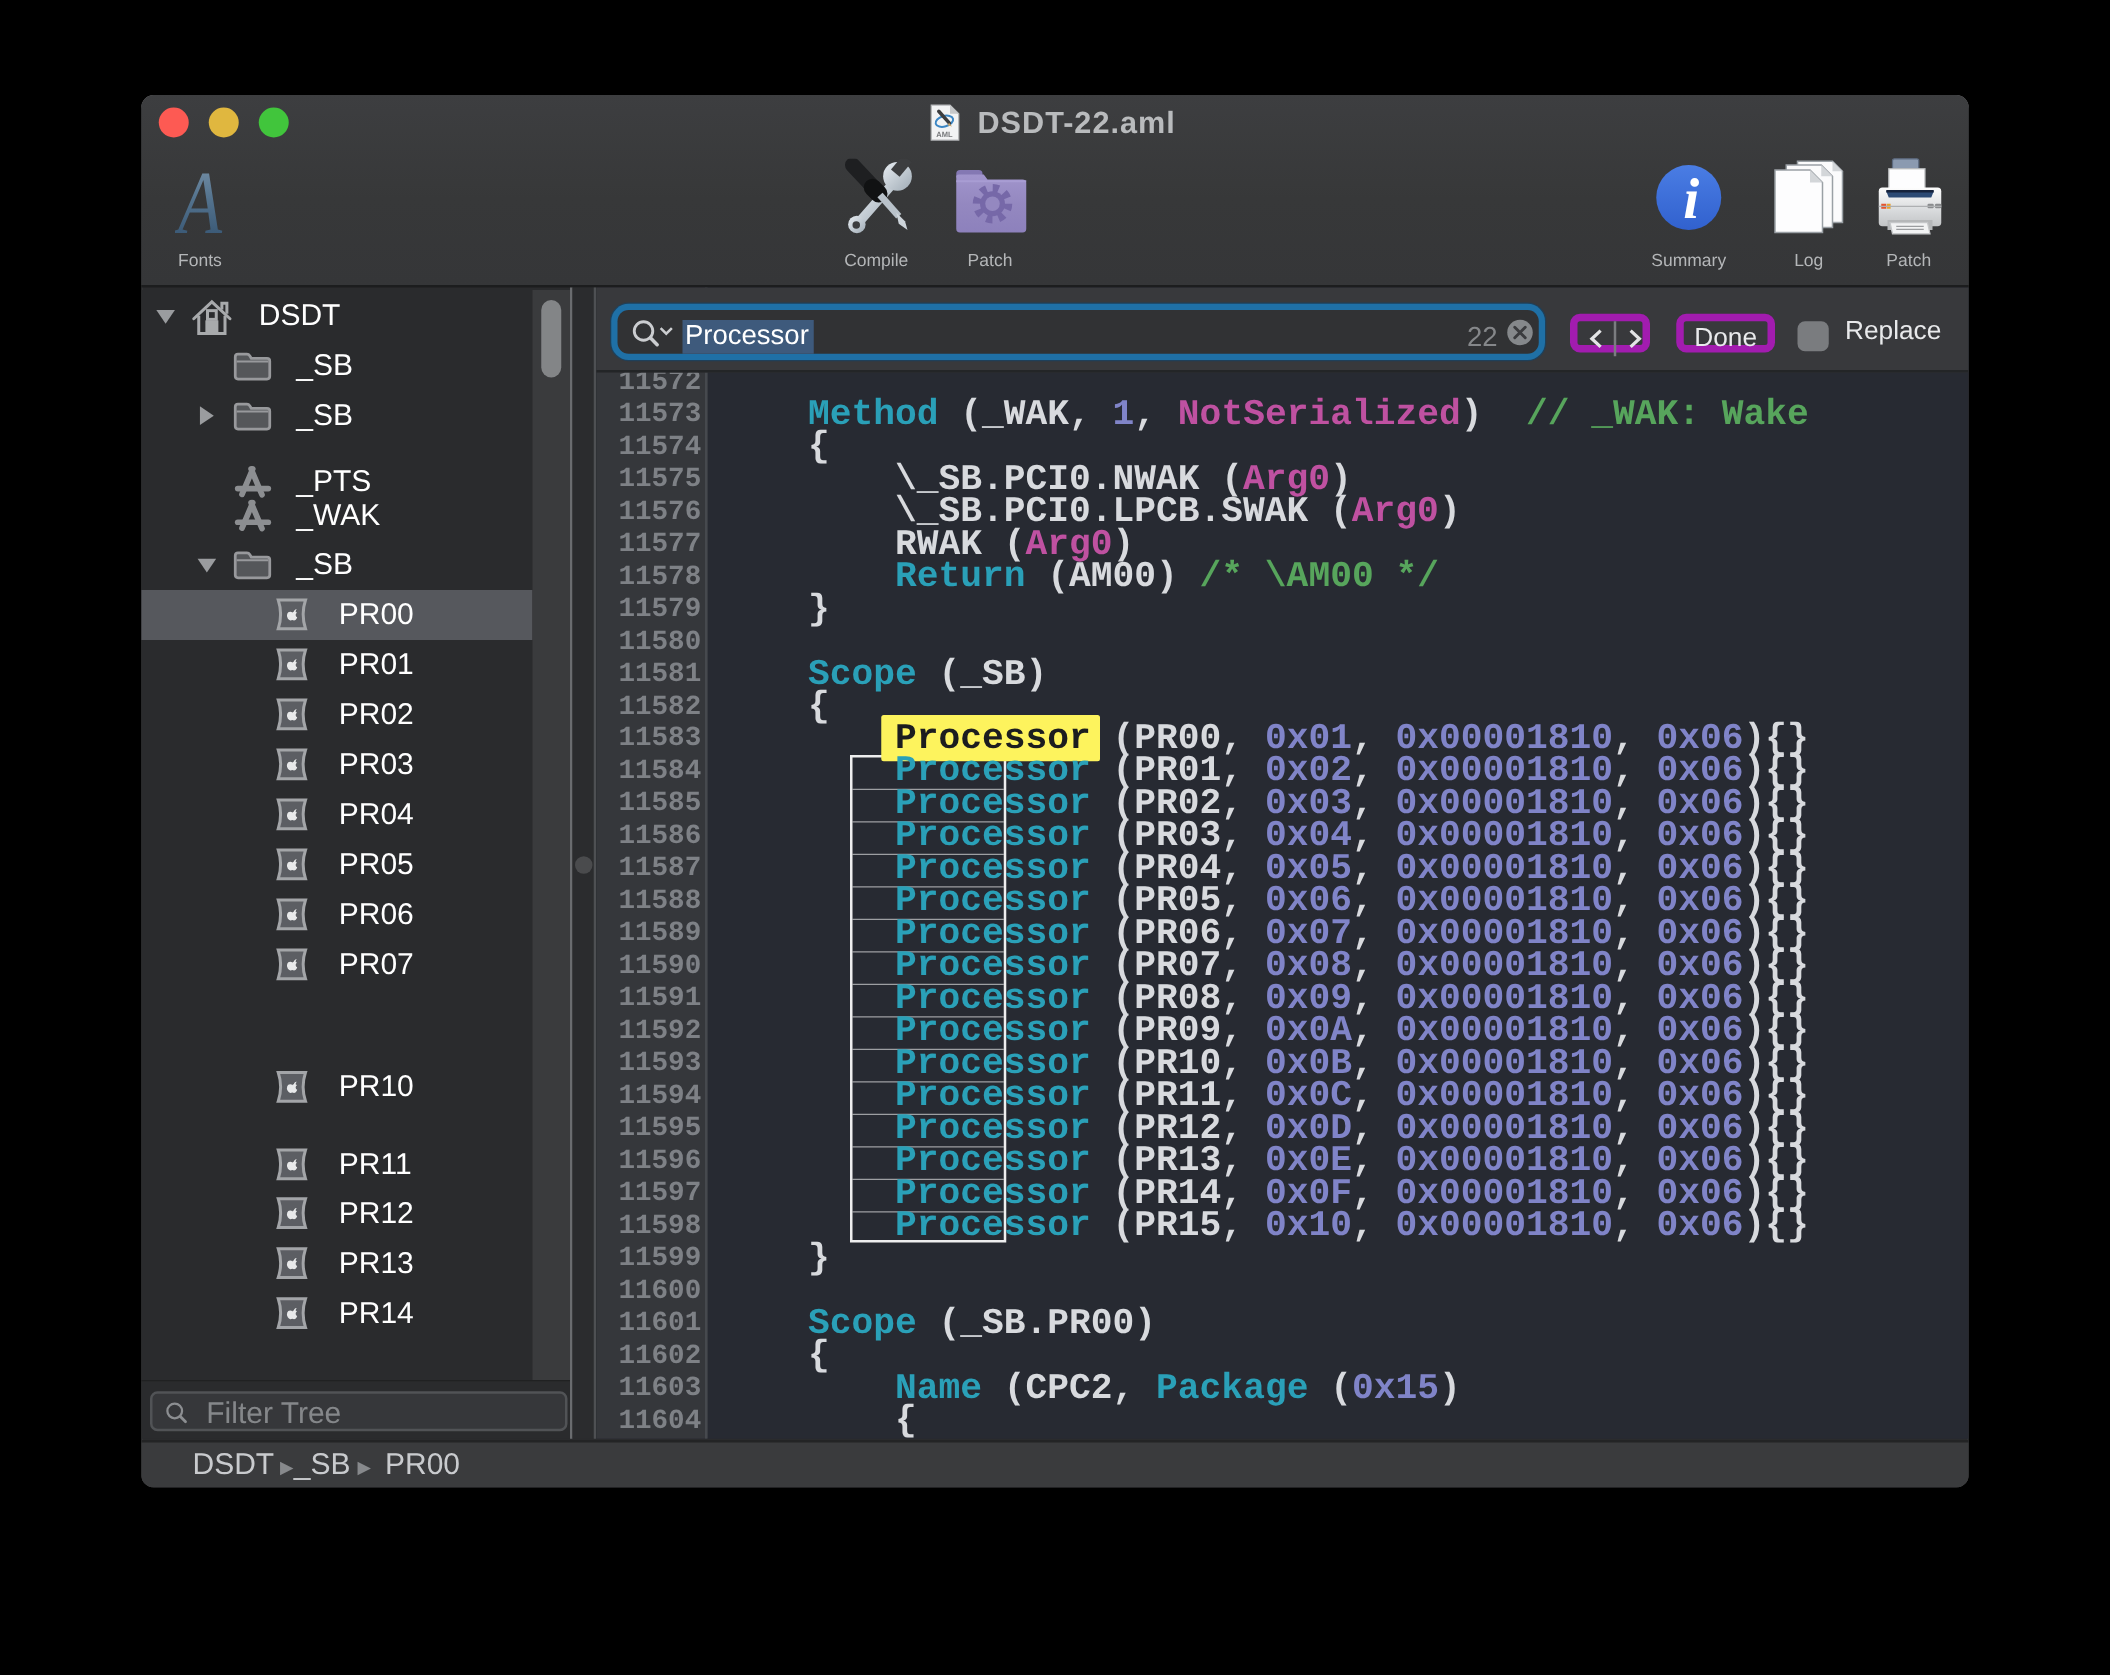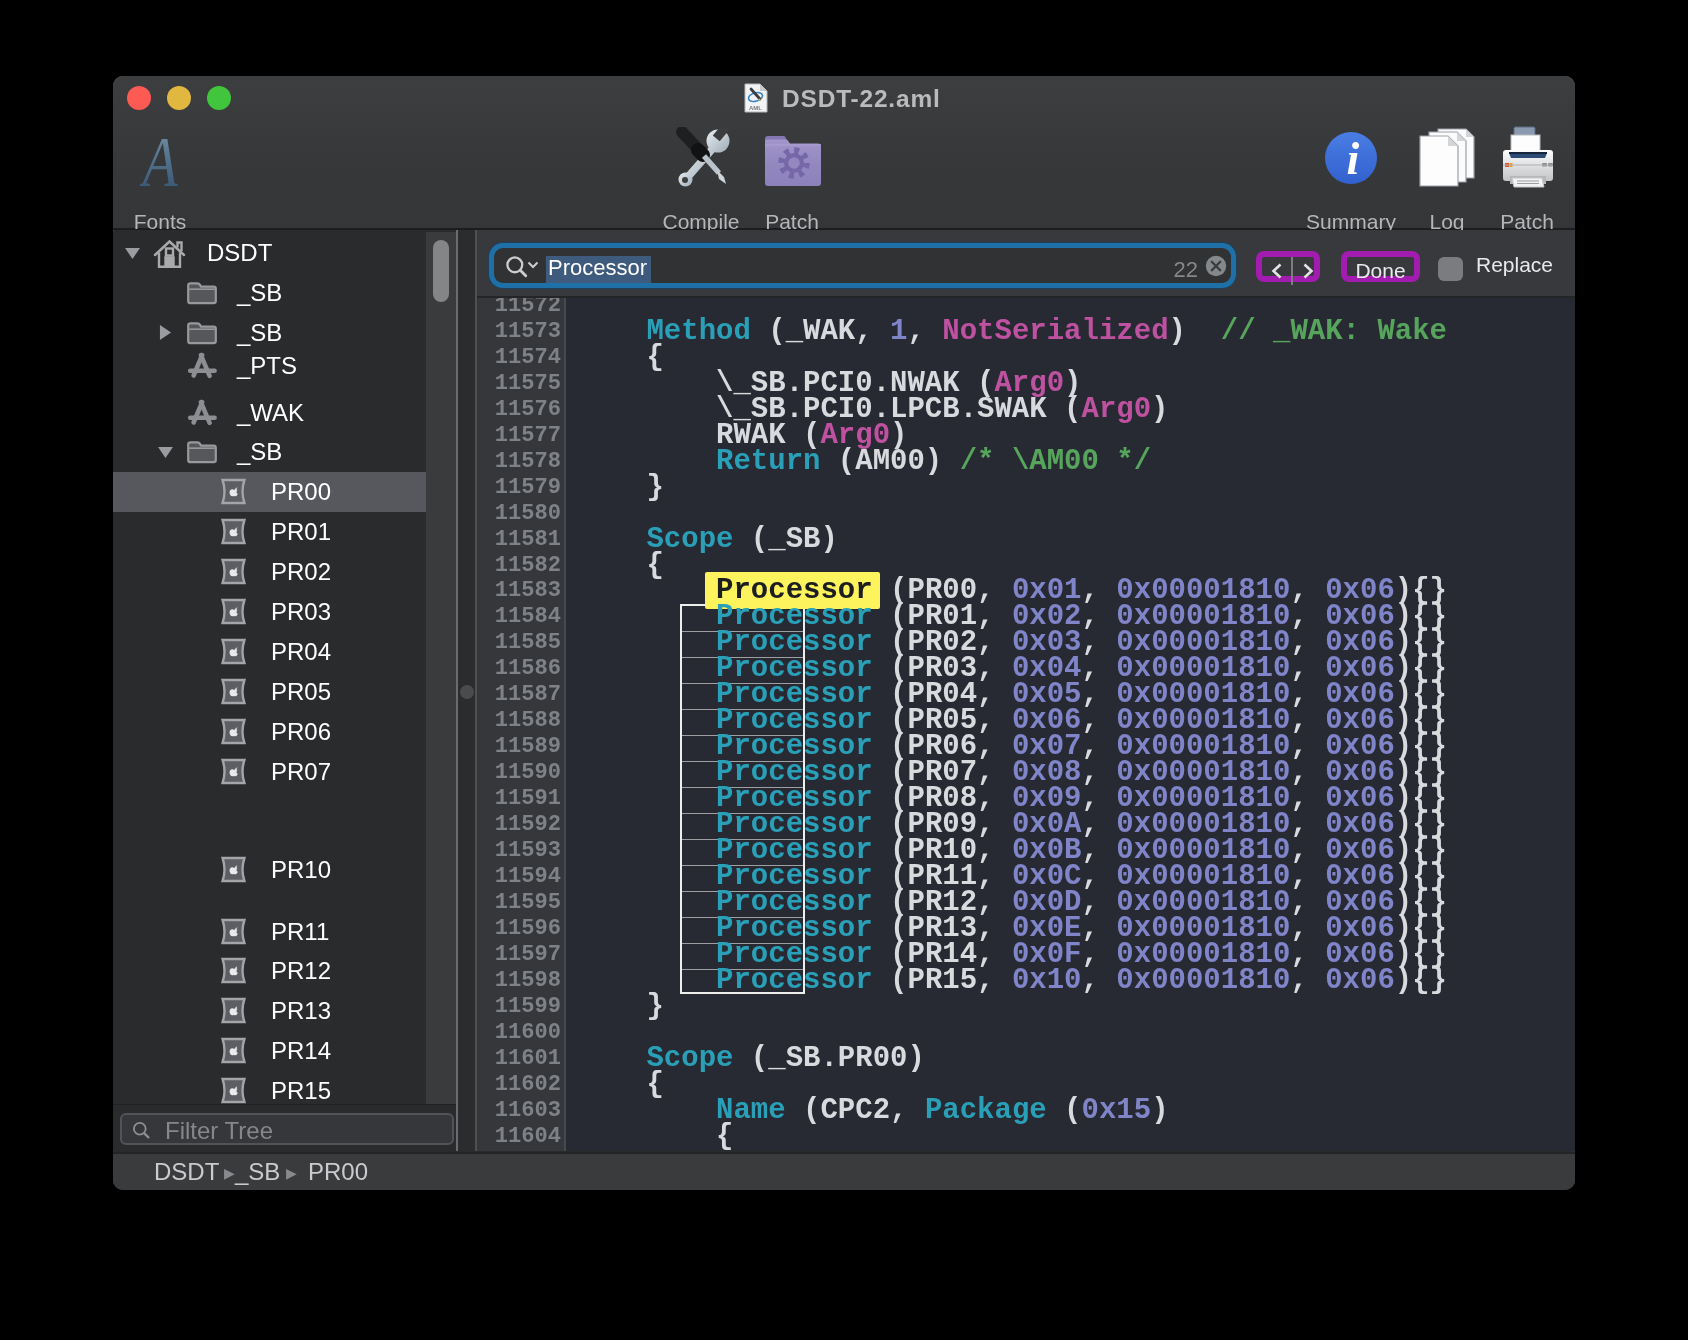--- a/index.html
+++ b/index.html
@@ -9,21 +9,21 @@
   border-radius:10px; background:#2a2b2d; overflow:hidden;
   box-shadow: inset 0 2px 0 rgba(255,255,255,.30), inset 1px 0 0 rgba(255,255,255,.07), inset -1px 0 0 rgba(255,255,255,.07), inset 0 -1px 0 rgba(255,255,255,.12);
 }
 .abs { position:absolute; }
 
 #toolbar { position:absolute; left:0; top:0; width:100%; height:154px;
   background:linear-gradient(#3d3e40,#373839 55%,#353638);
   border-bottom:2px solid #1c1d1e; }
 .tl { position:absolute; top:10px; width:24px; height:24px; border-radius:50%; }
 #title { position:absolute; top:9px; left:669px; color:#b9bbbd; font-size:24.5px; font-weight:bold; letter-spacing:.8px;}
-.tlabel { position:absolute; top:134px; font-size:21px; color:#b4b6b8; text-align:center; }
+.tlabel { position:absolute; top:124px; font-size:14px; color:#b4b6b8; text-align:center; }
 
 #sidebar { position:absolute; left:0; top:156px; width:313px; height:872px; background:#2a2b2d; }
 #strack { position:absolute; left:313px; top:156px; width:30px; height:872px; background:#3a3b3d; }
 #sthumb { position:absolute; left:7px; top:8px; width:16px; height:62px; border-radius:8px; background:#838587; }
 .row { position:absolute; left:0; width:313px; height:40px; }
 .row.sel { background:#56585d; }
 .rlabel { position:absolute; top:50%; transform:translateY(-50%); color:#fff; font-size:24px; }
 .ric { position:absolute; }
 
 #filterstrip { position:absolute; left:0; top:1028px; width:344px; height:47px; background:#2a2b2d; border-top:1px solid #202122;padding-left:48px;}
@@ -250,21 +250,21 @@
     </div>
     <div class="row" style="top:81px;">
       <svg class="ric" style="left:46px;top:11px;width:13px;height:17px;">
           <use href="#s-triright"></use>
         </svg>
       <svg class="ric" style="left:73px;top:7px;width:32px;height:26px;">
           <use href="#s-folder"></use>
         </svg>
       <div class="rlabel" style="left:124px;">_SB</div>
     </div>
-    <div class="row" style="top:114px;">
+    <div class="row" style="top:134px;">
       <svg class="ric" style="left:73px;top:5px;width:33px;height:31px;">
           <use href="#s-amethod"></use>
         </svg>
       <div class="rlabel" style="left:124px;">_PTS</div>
     </div>
     <div class="row" style="top:161px;">
       <svg class="ric" style="left:73px;top:5px;width:33px;height:31px;">
           <use href="#s-amethod"></use>
         </svg>
       <div class="rlabel" style="left:124px;">_WAK</div>
@@ -348,26 +348,20 @@
       <svg class="ric" style="left:107px;top:6px;width:27px;height:27px;">
           <use href="#s-chip"></use>
         </svg>
       <div class="rlabel" style="left:158px;">PR13</div>
     </div>
     <div class="row" style="top:799.3px;">
       <svg class="ric" style="left:107px;top:6px;width:27px;height:27px;">
           <use href="#s-chip"></use>
         </svg>
       <div class="rlabel" style="left:158px;">PR14</div>
-    </div>
-    <div class="row" style="top:839.2px;">
-      <svg class="ric" style="left:107px;top:6px;width:27px;height:27px;">
-          <use href="#s-chip"></use>
-        </svg>
-      <div class="rlabel" style="left:158px;">PR15</div>
     </div>
   </div>
   <div id="strack">
       <div id="sthumb"></div>
     </div>
   <div id="filterstrip">
     <div id="filterfield">
       <svg class="abs" style="left:10px;top:6px;color:#8c8e91;" width="19" height="19" viewBox="0 0 22 22">
           <use href="#s-mag"></use>
         </svg>

